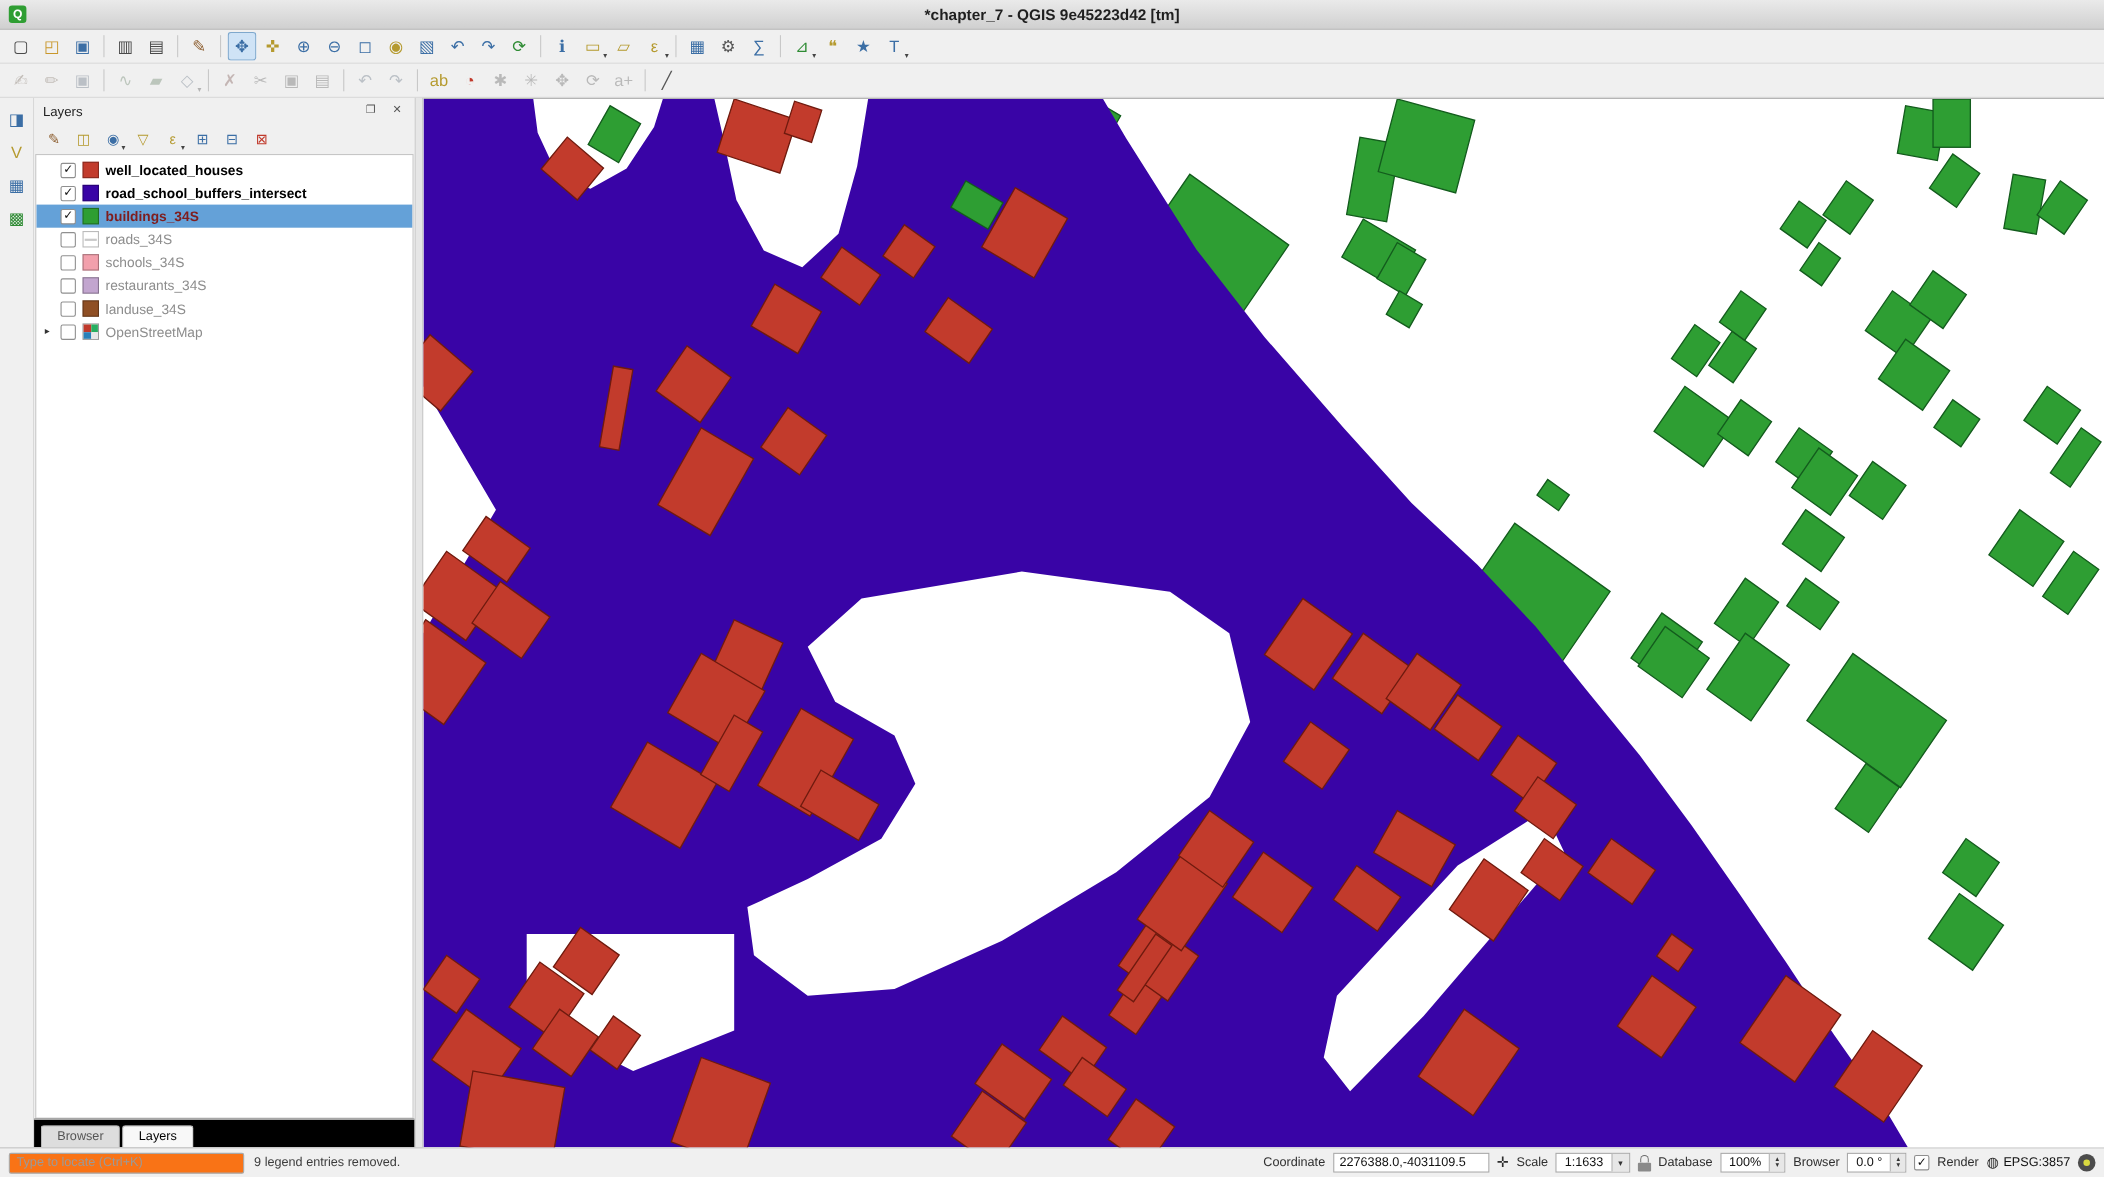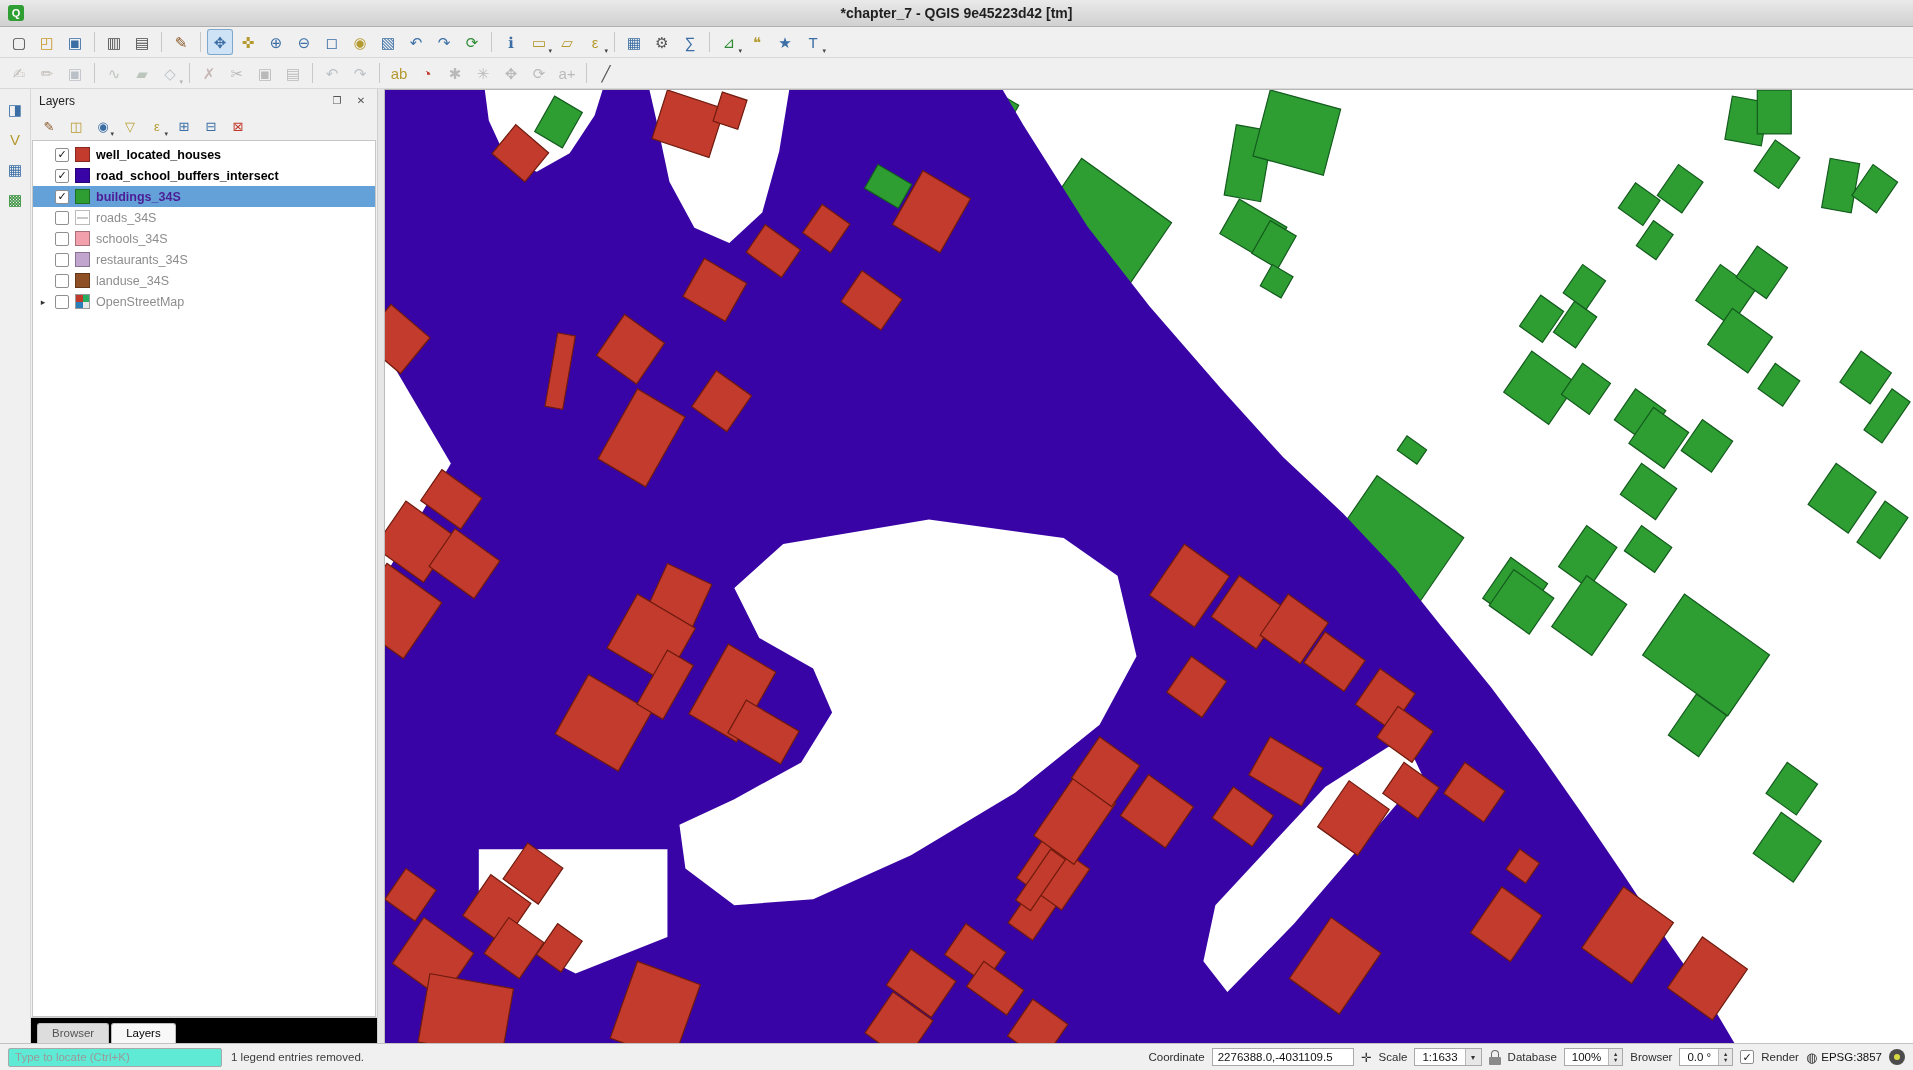--- a/index.html
+++ b/index.html
@@ -31,29 +31,29 @@
   .layer-row.selected{background:#64a1d8;}
   .expander{width:12px;flex:0 0 12px;font-size:9px;color:#333;text-align:center;}
   .cb{width:14px;height:14px;flex:0 0 14px;background:#fff;border:1px solid #8f8f8f;border-radius:2px;display:inline-flex;align-items:center;justify-content:center;font-size:11px;color:#111;line-height:1;box-sizing:border-box;}
   .swatch{width:15px;height:15px;flex:0 0 15px;border:1px solid rgba(0,0,0,.3);box-sizing:border-box;display:inline-flex;align-items:center;justify-content:center;}
   .swatch-line{border:1px solid #bbb;background:#fff;}
   .swatch-line-inner{width:11px;height:2px;display:block;}
   .swatch-raster{display:inline-grid;grid-template-columns:1fr 1fr;border:1px solid #999;padding:0;}
   .rcell{width:6.5px;height:6.5px;display:block;}
   .layer-label.on{color:#000;font-weight:700;}
   .layer-label.off{color:#8d8d8d;}
-  .layer-row.selected .layer-label{color:#4c1d95;}
+  .layer-row.selected .layer-label{color:#7f1d1d;}
   .dock-tabs{height:25px;flex:0 0 25px;display:flex;align-items:flex-end;gap:2px;padding:0 6px;background:#000000;border-top:1px solid #cfcfcf;}
   .dtab{padding:3px 14px 4px;font-size:11.5px;border:1px solid #bdbdbd;border-bottom:none;border-radius:3px 3px 0 0;background:#ddd;color:#555;}
   .dtab.active{background:#f8f8f8;color:#000;}
   .splitter{width:6px;flex:0 0 6px;background:#e6e6e6;border-left:1px solid #cfcfcf;border-right:1px solid #bdbdbd;cursor:col-resize;}
   .map{flex:1;position:relative;background:#fff;min-width:0;border-top:1px solid #b5b5b5;}
   .map svg{position:absolute;inset:0;width:100%;height:100%;display:block;}
   .statusbar{height:26px;flex:0 0 26px;display:flex;align-items:center;gap:9px;background:#f0f0f0;border-top:1px solid #c2c2c2;padding:0 8px;font-size:11.5px;color:#333;}
-  .locate{width:200px;height:17px;border:1px solid #a9a9a9;border-radius:2px;background:#5eead4;font:11.5px "Liberation Sans","DejaVu Sans",sans-serif;padding:0 6px;color:#222;}
+  .locate{width:200px;height:17px;border:1px solid #a9a9a9;border-radius:2px;background:#f97316;font:11.5px "Liberation Sans","DejaVu Sans",sans-serif;padding:0 6px;color:#222;}
   .locate::placeholder{color:#9a9a9a;}
   .sb-msg{color:#3c3c3c;}
   .sb-right{margin-left:auto;display:flex;align-items:center;gap:7px;}
   .sb-label{color:#2e2e2e;}
   .sb-field{height:18px;border:1px solid #a9a9a9;background:#fff;font:11.5px "Liberation Sans","DejaVu Sans",sans-serif;padding:0 5px;color:#111;box-sizing:border-box;}
   .coord{width:142px;}
   .combo,.spin{display:inline-flex;align-items:stretch;height:18px;border:1px solid #a9a9a9;background:#fff;box-sizing:border-box;}
   .combo-val,.spin-val{padding:0 7px;display:flex;align-items:center;color:#111;}
   .combo-arrow{width:15px;display:flex;align-items:center;justify-content:center;font-size:8px;color:#333;background:#e7e7e7;border-left:1px solid #b8b8b8;}
   .spin-arrows{display:flex;flex-direction:column;justify-content:center;width:13px;background:#e7e7e7;border-left:1px solid #b8b8b8;font-size:6.5px;line-height:6px;color:#333;text-align:center;}
@@ -467,21 +467,21 @@
           <rect width="55" height="61" transform="translate(1320 830) rotate(35)" fill="#c23b2c" stroke="#6f1a0e" stroke-width="1.2"></rect>
           <rect width="18" height="61" transform="translate(667 744) rotate(35)" fill="#c23b2c" stroke="#6f1a0e" stroke-width="1.2"></rect>
           <rect width="49" height="30" transform="translate(600 854) rotate(35)" fill="#c23b2c" stroke="#6f1a0e" stroke-width="1.2"></rect>
           <rect width="43" height="44" transform="translate(649 891) rotate(35)" fill="#c23b2c" stroke="#6f1a0e" stroke-width="1.2"></rect>
         </svg>
       </div>
   </div>
 
   <div class="statusbar">
     <input class="locate" placeholder="Type to locate (Ctrl+K)" style="">
-    <span class="sb-msg">1 legend entries removed.</span>
+    <span class="sb-msg">9 legend entries removed.</span>
     <div class="sb-right">
       <span class="sb-label">Coordinate</span>
       <input class="sb-field coord" value="2276388.0,-4031109.5" style="">
       <span class="sb-icon">✛</span>
       <span class="sb-label">Scale</span>
       <div class="combo">
         <span class="combo-val">1:1633</span>
         <span class="combo-arrow">▾</span>
       </div>
       <span class="lockicon">

